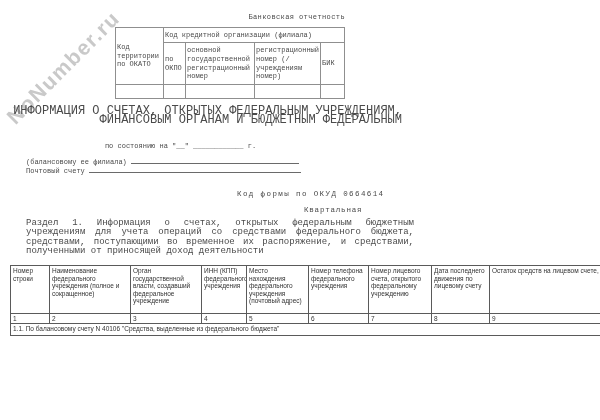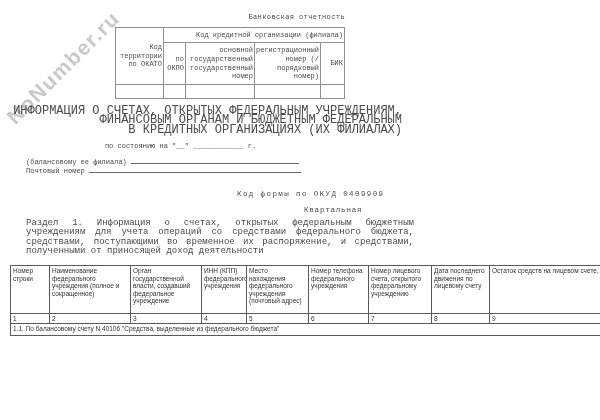--- a/index.html
+++ b/index.html
@@ -20,21 +20,21 @@
     position:absolute; left:0; top:13px; width:345px;
     text-align:right; font-size:7px; letter-spacing:0.4px;
   }
   
   .code-table {
     position:absolute; left:115px; top:27px; width:229px;
     border-collapse:collapse; table-layout:fixed;
     font-size:7px; line-height:1.25; color:#4a4a4a;
   }
   .code-table td {
-    border:1px solid #8f8f8f; text-align:right; vertical-align:middle;
+    border:1px solid #8f8f8f; text-align:left; vertical-align:middle;
     padding:1px; overflow:hidden;
   }
   .code-table tr.r1 td { height:15px; }
   .code-table tr.r2 td { height:42px; }
   .code-table tr.r3 td { height:14px; }
   .doc-title {
     position:absolute; left:8px; top:107px; width:394px;
     text-align:right; font-size:12px; line-height:9.3px;
     white-space:nowrap; color:#4a4a4a;
   }
@@ -95,52 +95,51 @@
       <col style="width:66px">
       <col style="width:24px">
   </colgroup>
   <tbody>
       <tr class="r1">
     <td rowspan="2">Код территории по ОКАТО</td>
     <td colspan="4">Код кредитной организации (филиала)</td>
   </tr>
   <tr class="r2">
     <td>по ОКПО</td>
-    <td>основной государственный государственный номер</td>
-    <td>регистрационный номер (/порядковый номер)</td>
+    <td>основной государственной регистрационный номер</td>
+    <td>регистрационный номер (/учреждениям номер)</td>
     <td>БИК</td>
   </tr>
   <tr class="r3">
     <td></td>
     <td></td>
     <td></td>
     <td></td>
     <td></td>
   </tr>
 </tbody>
   </table>
 
 <div class="doc-title">
   <div>ИНФОРМАЦИЯ О СЧЕТАХ, ОТКРЫТЫХ ФЕДЕРАЛЬНЫМ УЧРЕЖДЕНИЯМ,</div>
   <div>ФИНАНСОВЫМ ОРГАНАМ И БЮДЖЕТНЫМ ФЕДЕРАЛЬНЫМ</div>
-  <div>В КРЕДИТНЫХ ОРГАНИЗАЦИЯХ (ИХ ФИЛИАЛАХ)</div>
 </div>
 
 <div class="as-of">по состоянию на "__" ____________ г.</div>
 
 <div class="org-block">
   <div>
     <span>(балансовому ее филиала)</span><span class="blank blank-branch"></span>
   </div>
   <div>
-    <span>Почтовый номер</span><span class="blank blank-postal"></span>
+    <span>Почтовый счету</span><span class="blank blank-postal"></span>
   </div>
 </div>
 
-<div class="form-code">Код формы по ОКУД 0409909</div>
+<div class="form-code">Код формы по ОКУД 0664614</div>
 
 <div class="periodicity">Квартальная</div>
 
 <div class="section-par">Раздел 1. Информация о счетах, открытых федеральным бюджетным учреждениям для учета операций со средствами федерального бюджета, средствами, поступающими во временное их распоряжение, и средствами, полученными от приносящей доход деятельности</div>
 
 <table class="main-table">
   <colgroup>
     <col style="width:39px">
       <col style="width:81px">
       <col style="width:71px">

